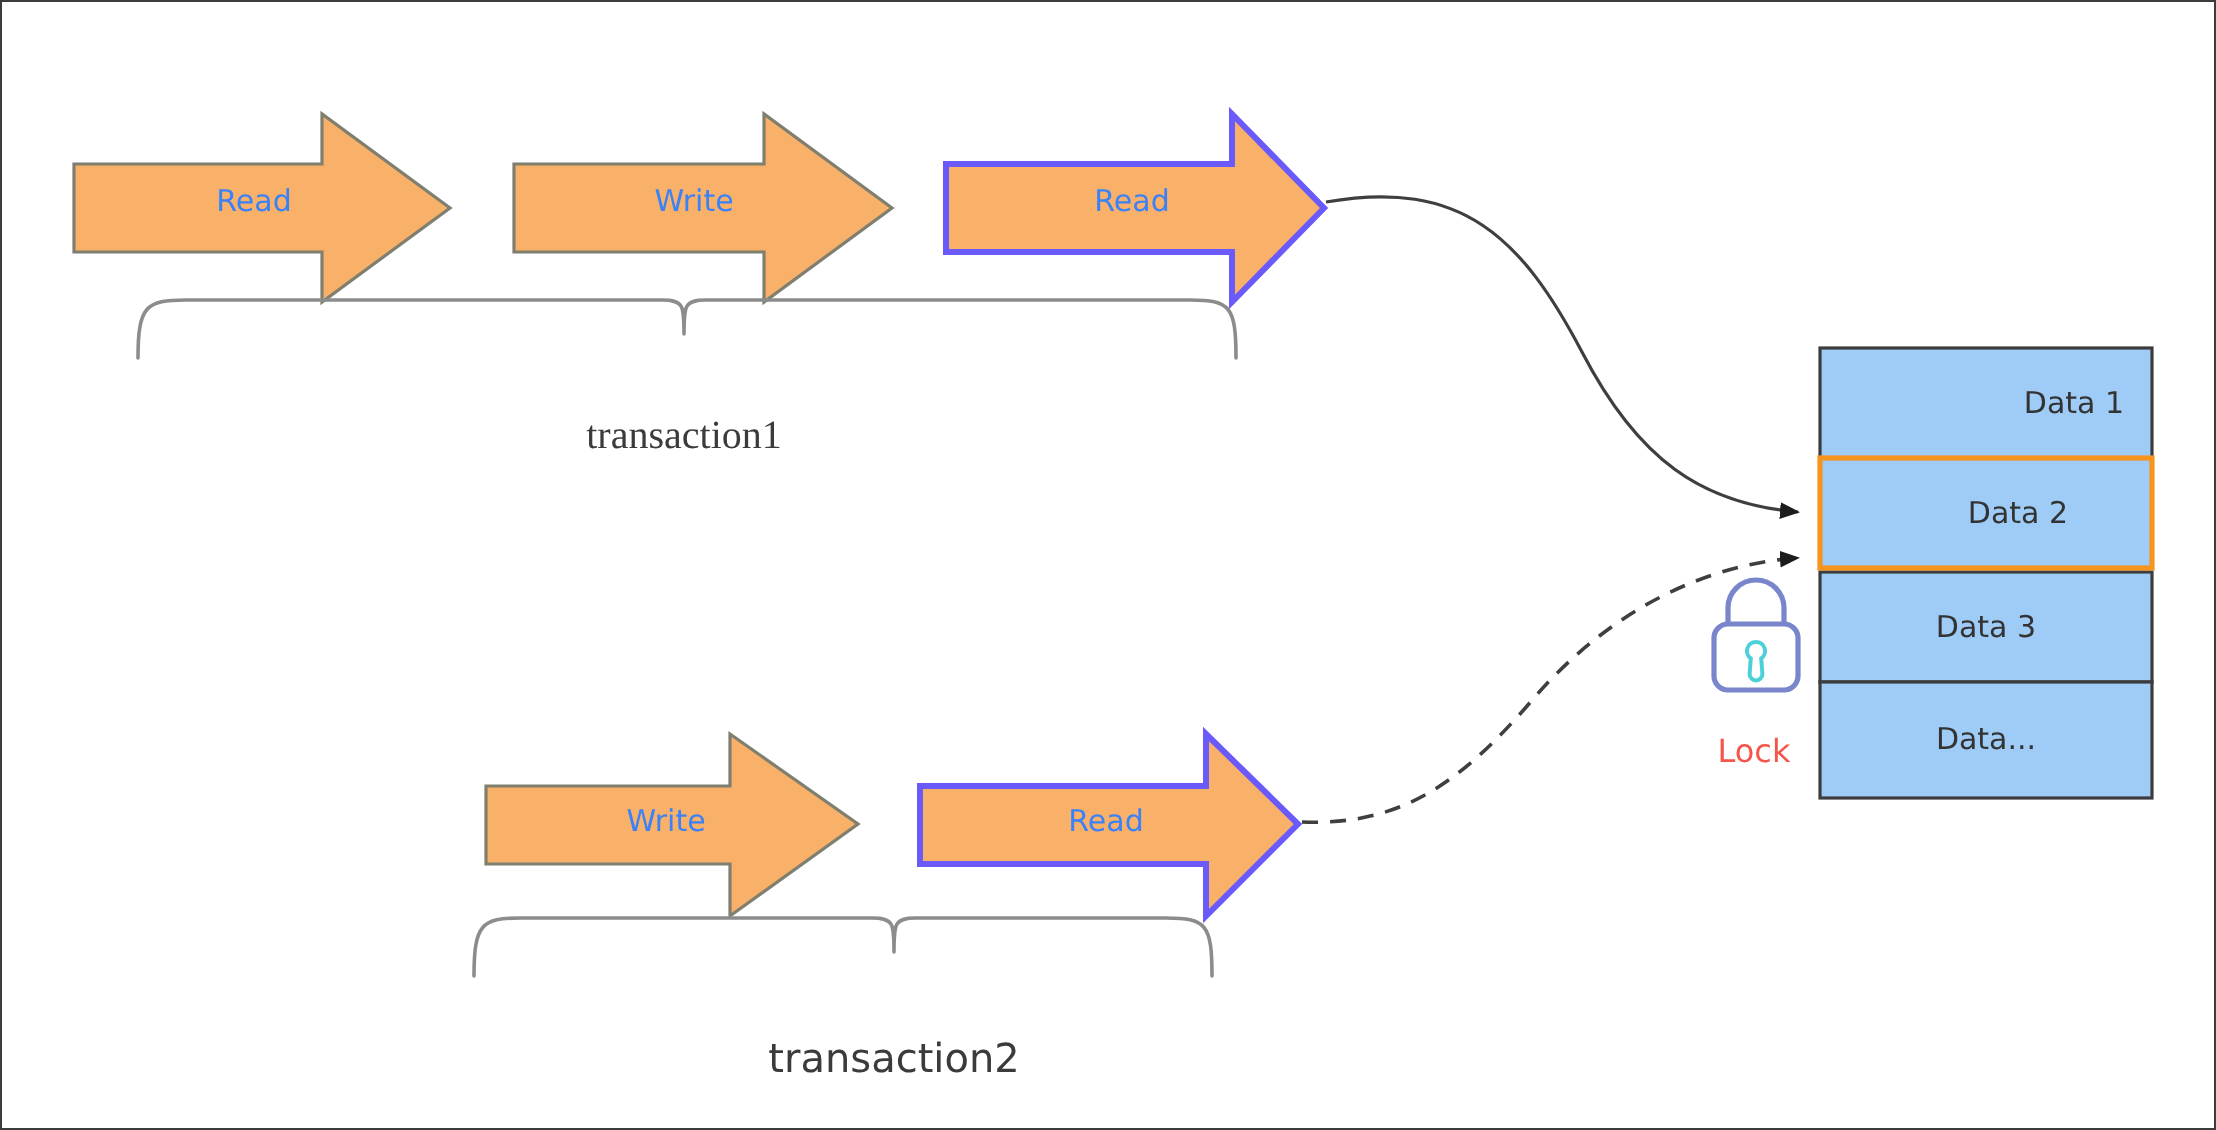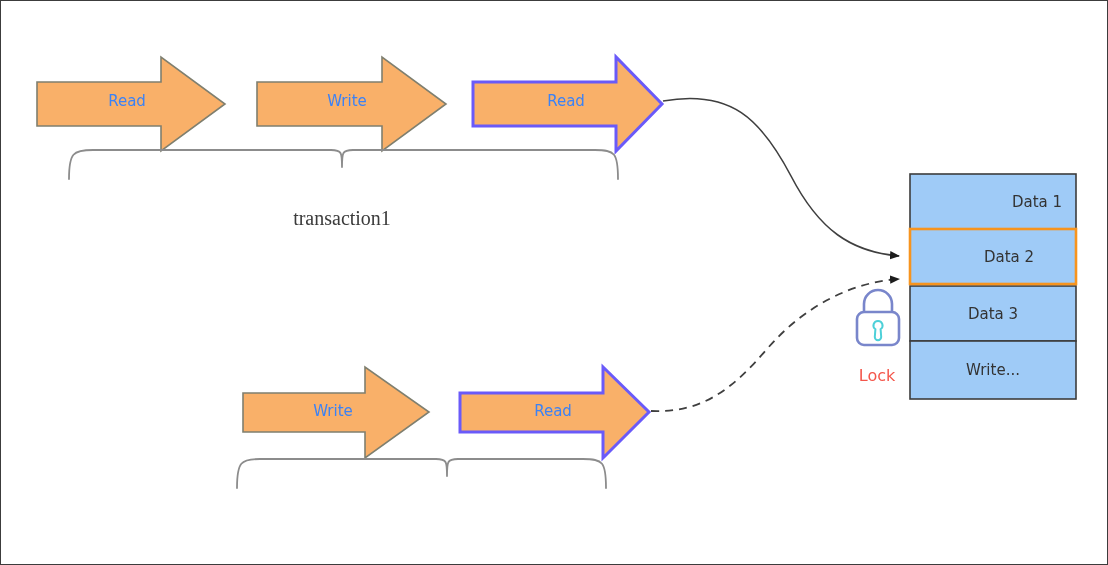--- a/index.html
+++ b/index.html
@@ -135,21 +135,22 @@
 
   <span class="arrow-label" style="left:126px;top:100px;">Read</span>
   <span class="arrow-label" style="left:346px;top:100px;">Write</span>
   <span class="arrow-label" style="left:565px;top:100px;">Read</span>
 
   <span class="brace-label" style="left:341px;top:217px;font-family:Liberation Serif, serif;">transaction1</span>
 
   <span class="arrow-label" style="left:332px;top:410px;">Write</span>
   <span class="arrow-label" style="left:552px;top:410px;">Read</span>
 
+  <span class="brace-label" style="left:446px;top:528px;">transaction2</span>
 
   <span class="cell-label" style="left:1036px;top:201px;">Data 1</span>
   <span class="cell-label" style="left:992px;top:256px;margin-left:16px;">Data 2</span>
   <span class="cell-label" style="left:992px;top:313px;">Data 3</span>
-  <span class="cell-label" style="left:992px;top:369px;">Write...</span>
+  <span class="cell-label" style="left:992px;top:369px;">Data...</span>
 
   <span class="lock-label" style="left:876px;top:375px;">Lock</span>
 
 </div>
 
 </body></html>

